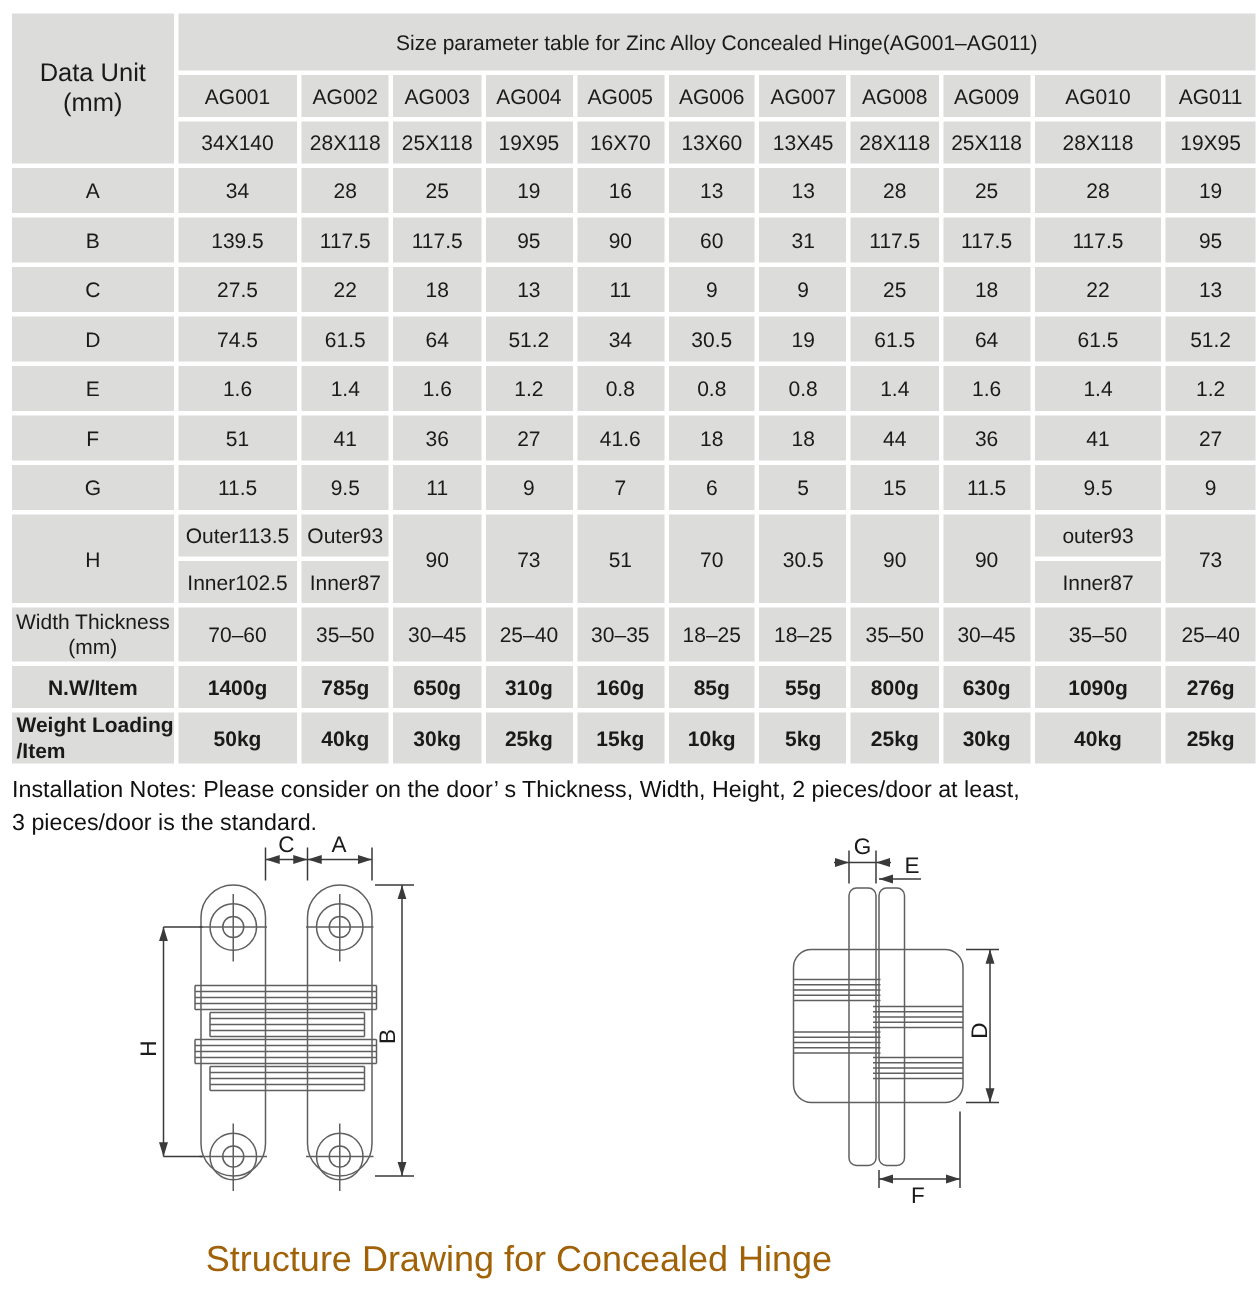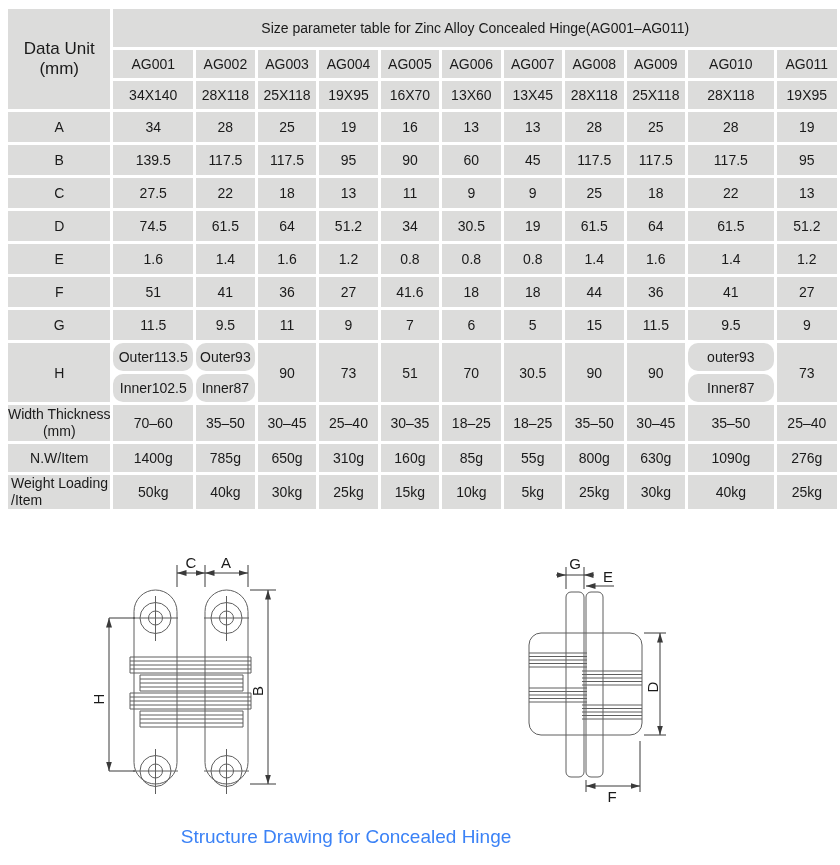--- a/index.html
+++ b/index.html
@@ -8,34 +8,34 @@
 
   table.size{position:absolute;left:5px;top:6px;border-collapse:separate;border-spacing:3px;table-layout:fixed;}
   table.size td{background:#dcdcdb;text-align:center;vertical-align:middle;font-size:14px;padding:0;overflow:hidden;white-space:nowrap;}
   td.hdr{background:#b3b3b3;}
   td.title-cell{font-weight:normal;font-size:17px;}
   tr.r-title td{height:38px;}
   tr.r-model td,tr.r-size td{height:28px;}
   tr.r-simple td{height:30px;}
   tr.r-h td{height:28px;}
   tr.r-door td{height:36px;}
-  tr.r-nw td,tr.r-wl td{height:28px;}
+  tr.r-nw td,tr.r-wl td{height:28px;font-weight:bold;}
   .two-line{font-size:11.5px;line-height:1.2;white-space:normal;}
-  td.fit{font-size:13px;border-radius:10px;}
+  td.fit{font-size:13px;}
   tr.r-wl td.rowlabel{text-align:left;padding-left:3px;}
   tr.r-nw td.rowlabel{font-size:14px;}
 
   .notes{position:absolute;left:8px;top:516px;width:810px;font-size:15.5px;line-height:1.45;color:#111;}
 
   .drawings svg{position:absolute;}
   svg .obj{stroke:#5f5f5f;stroke-width:1;fill:none;}
   svg .dim{stroke:#3a3a3a;stroke-width:1;fill:none;}
   svg text.dimlabel{font-family:"Liberation Sans","DejaVu Sans",sans-serif;font-size:15px;fill:#1a1a1a;}
 
-  .caption{position:absolute;left:0;top:826px;width:692px;text-align:center;font-size:19px;color:#3b82f6;}
+  .caption{position:absolute;left:0;top:826px;width:692px;text-align:center;font-size:24px;color:#a16207;}
 </style>
 </head>
 <body>
 
 <div class="page">
 
   <table class="size">
     <colgroup>
       <col style="width:86px">
         <col style="width:80px">
@@ -100,21 +100,21 @@
         <td>19</td>
       </tr>
       <tr class="r-simple">
         <td class="rowlabel">B</td>
         <td>139.5</td>
         <td>117.5</td>
         <td>117.5</td>
         <td>95</td>
         <td>90</td>
         <td>60</td>
-        <td>45</td>
+        <td>31</td>
         <td>117.5</td>
         <td>117.5</td>
         <td>117.5</td>
         <td>95</td>
       </tr>
       <tr class="r-simple">
         <td class="rowlabel">C</td>
         <td>27.5</td>
         <td>22</td>
         <td>18</td>
@@ -248,20 +248,24 @@
         <td>10kg</td>
         <td>5kg</td>
         <td>25kg</td>
         <td>30kg</td>
         <td>40kg</td>
         <td>25kg</td>
       </tr>
     </tbody>
   </table>
 
+  <div class="notes">
+    <span>Installation Notes: Please consider on the door’ s Thickness, Width, Height, 2 pieces/door at least,</span><br>
+    <span>3 pieces/door is the standard.</span>
+  </div>
 
   <div class="drawings">
 
     <svg style="left:55px;top:553px;" width="330" height="248" viewBox="0 0 330 248">
       <defs>
         <marker id="ah1" markerWidth="10" markerHeight="8" refX="9.5" refY="3.5" orient="auto-start-reverse" markerUnits="userSpaceOnUse">
           <path d="M0,0.5 L9.5,3.5 L0,6.5 Z" fill="#3a3a3a"></path>
         </marker>
       </defs>
       <g>

